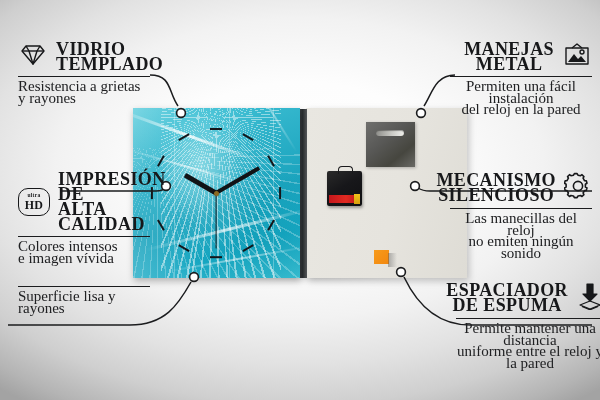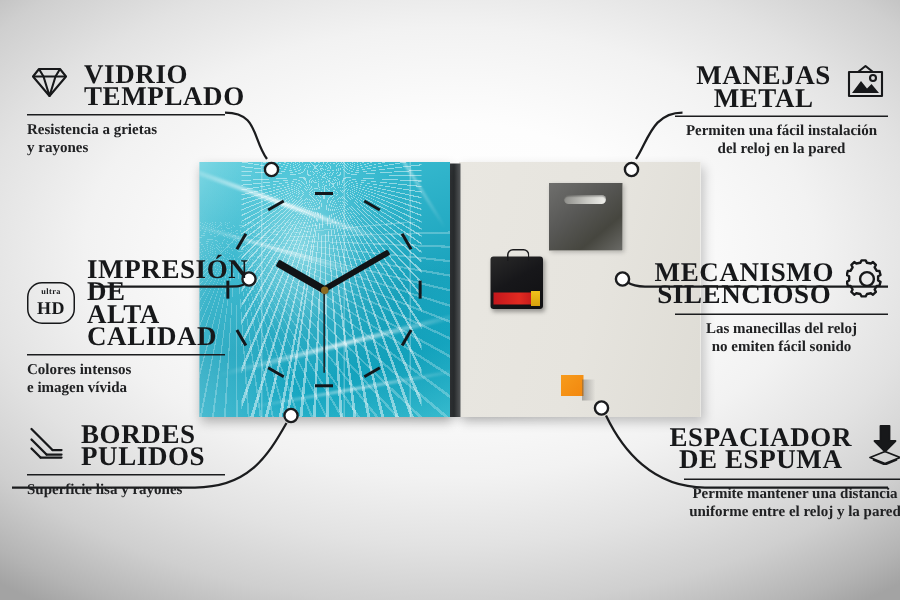--- a/index.html
+++ b/index.html
@@ -207,25 +207,24 @@
   }
   .callout.left .title { text-align: left; }
   .callout.right .title { text-align: center; }
   .rule {
     height: 1px;
     background: #1b1c1e;
     margin: 4px 0 4px 0;
   }
   .desc {
     font-family: "Liberation Serif", serif;
-    font-size: 10px;
+    font-size: 15px;
     line-height: 11.5px;
     color: #202123;
     white-space: pre-line;
-    font-weight: bold;
   }
   .callout.right .desc { text-align: center; }
 
   
   #connectors {
     position: absolute;
     left: 0; top: 0;
     width: 600px; height: 400px;
     pointer-events: none;
   }
@@ -348,36 +347,20 @@
       </span>
       <span class="title">IMPRESIÓN DE
 ALTA CALIDAD</span>
     </div>
     <div class="rule"></div>
     <div class="desc">Colores intensos
 e imagen vívida</div>
   </div>
 
   <div class="callout left" style="left:18px; top:282px; width:132px;">
-    <div class="head">
-      <span class="ico">
-        <svg width="28" height="24" viewBox="0 0 28 24">
-          <g stroke="#17181a" stroke-width="1.5" fill="none" stroke-linecap="round">
-            <path d="M3,3 L17,17"></path>
-              <path d="M3,10 L13,20"></path>
-              <path d="M3,16 L9,22"></path>
-            <path d="M17,17 L23,17"></path>
-              <path d="M13,20 L23,20"></path>
-              <path d="M9,22 L23,22"></path>
-          </g>
-        </svg>
-      </span>
-      <span class="title">BORDES
-PULIDOS</span>
-    </div>
     <div class="rule"></div>
     <div class="desc">Superficie lisa y rayones</div>
   </div>
 
   <div class="callout right" style="left:450px; top:42px; width:142px;">
     <div class="head">
       <span class="title">MANEJAS
 METAL</span>
       <span class="ico">
         <svg width="30" height="26" viewBox="0 0 30 26">
@@ -403,21 +386,21 @@
         <svg width="28" height="28" viewBox="0 0 28 28">
           <g fill="none" stroke="#17181a" stroke-width="1.6">
             <path d="M14,3.2 l2.6,0.5 1.4,-1.0 1.9,1.9 -0.8,1.6 1.4,2.4 1.8,0.1 0.7,2.6 -1.6,0.9 0,2.8 1.6,0.9 -0.7,2.6 -1.8,0.1 -1.4,2.4 0.8,1.6 -1.9,1.9 -1.4,-1.0 -2.6,0.5 -0.9,1.6 -2.7,0 -0.9,-1.6 -2.6,-0.5 -1.4,1.0 -1.9,-1.9 0.8,-1.6 -1.4,-2.4 -1.8,-0.1 -0.7,-2.6 1.6,-0.9 0,-2.8 -1.6,-0.9 0.7,-2.6 1.8,-0.1 1.4,-2.4 -0.8,-1.6 1.9,-1.9 1.4,1.0 2.6,-0.5 0.9,-1.6 2.7,0 z" stroke-linejoin="round"></path>
             <circle cx="14" cy="14" r="4.6"></circle>
           </g>
         </svg>
       </span>
     </div>
     <div class="rule"></div>
     <div class="desc">Las manecillas del reloj
-no emiten fácil sonido</div>
+no emiten ningún sonido</div>
   </div>
 
   <div class="callout right" style="left:456px; top:282px; width:148px;">
     <div class="head">
       <span class="title">ESPACIADOR
 DE ESPUMA</span>
       <span class="ico">
         <svg width="28" height="28" viewBox="0 0 28 28">
           <g fill="#17181a" stroke="#17181a" stroke-width="1.2" stroke-linejoin="round">
             <path d="M11,2 L17,2 L17,12 L21,12 L14,19 L7,12 L11,12 Z"></path>

